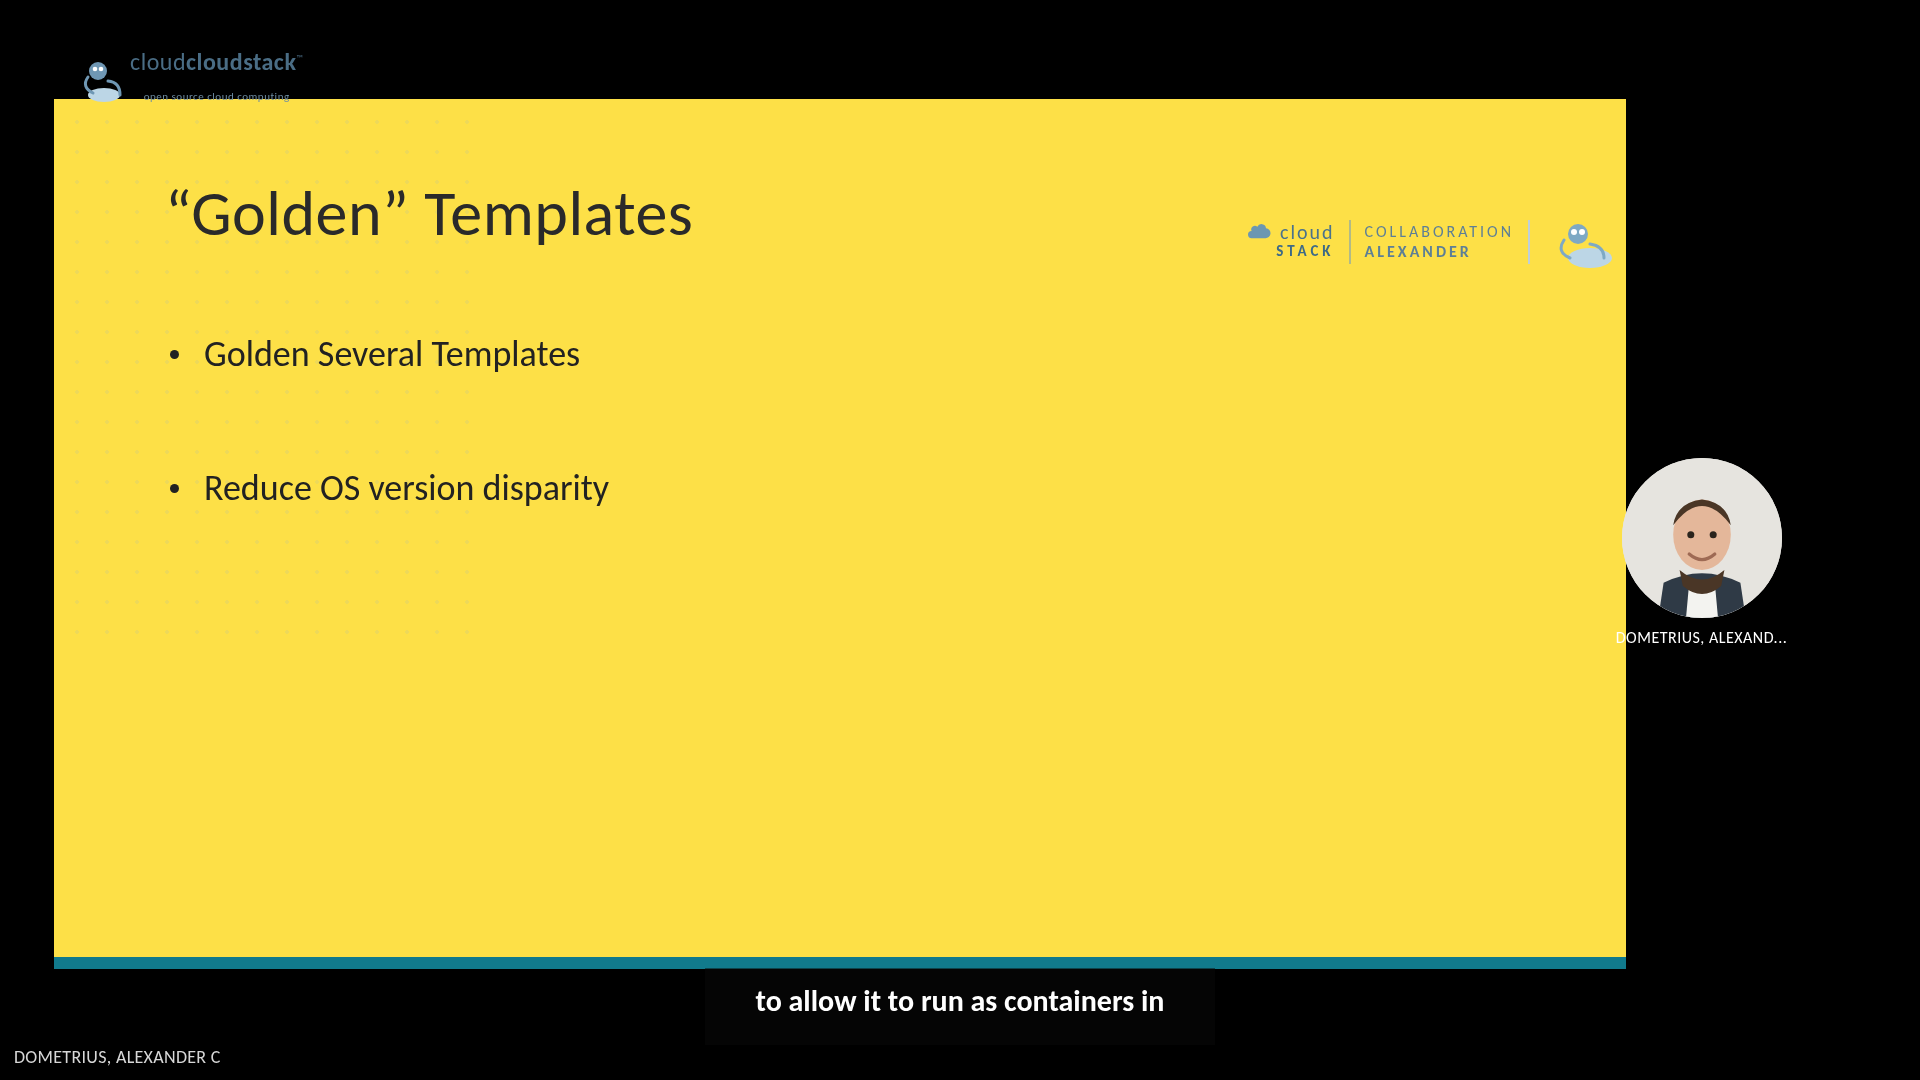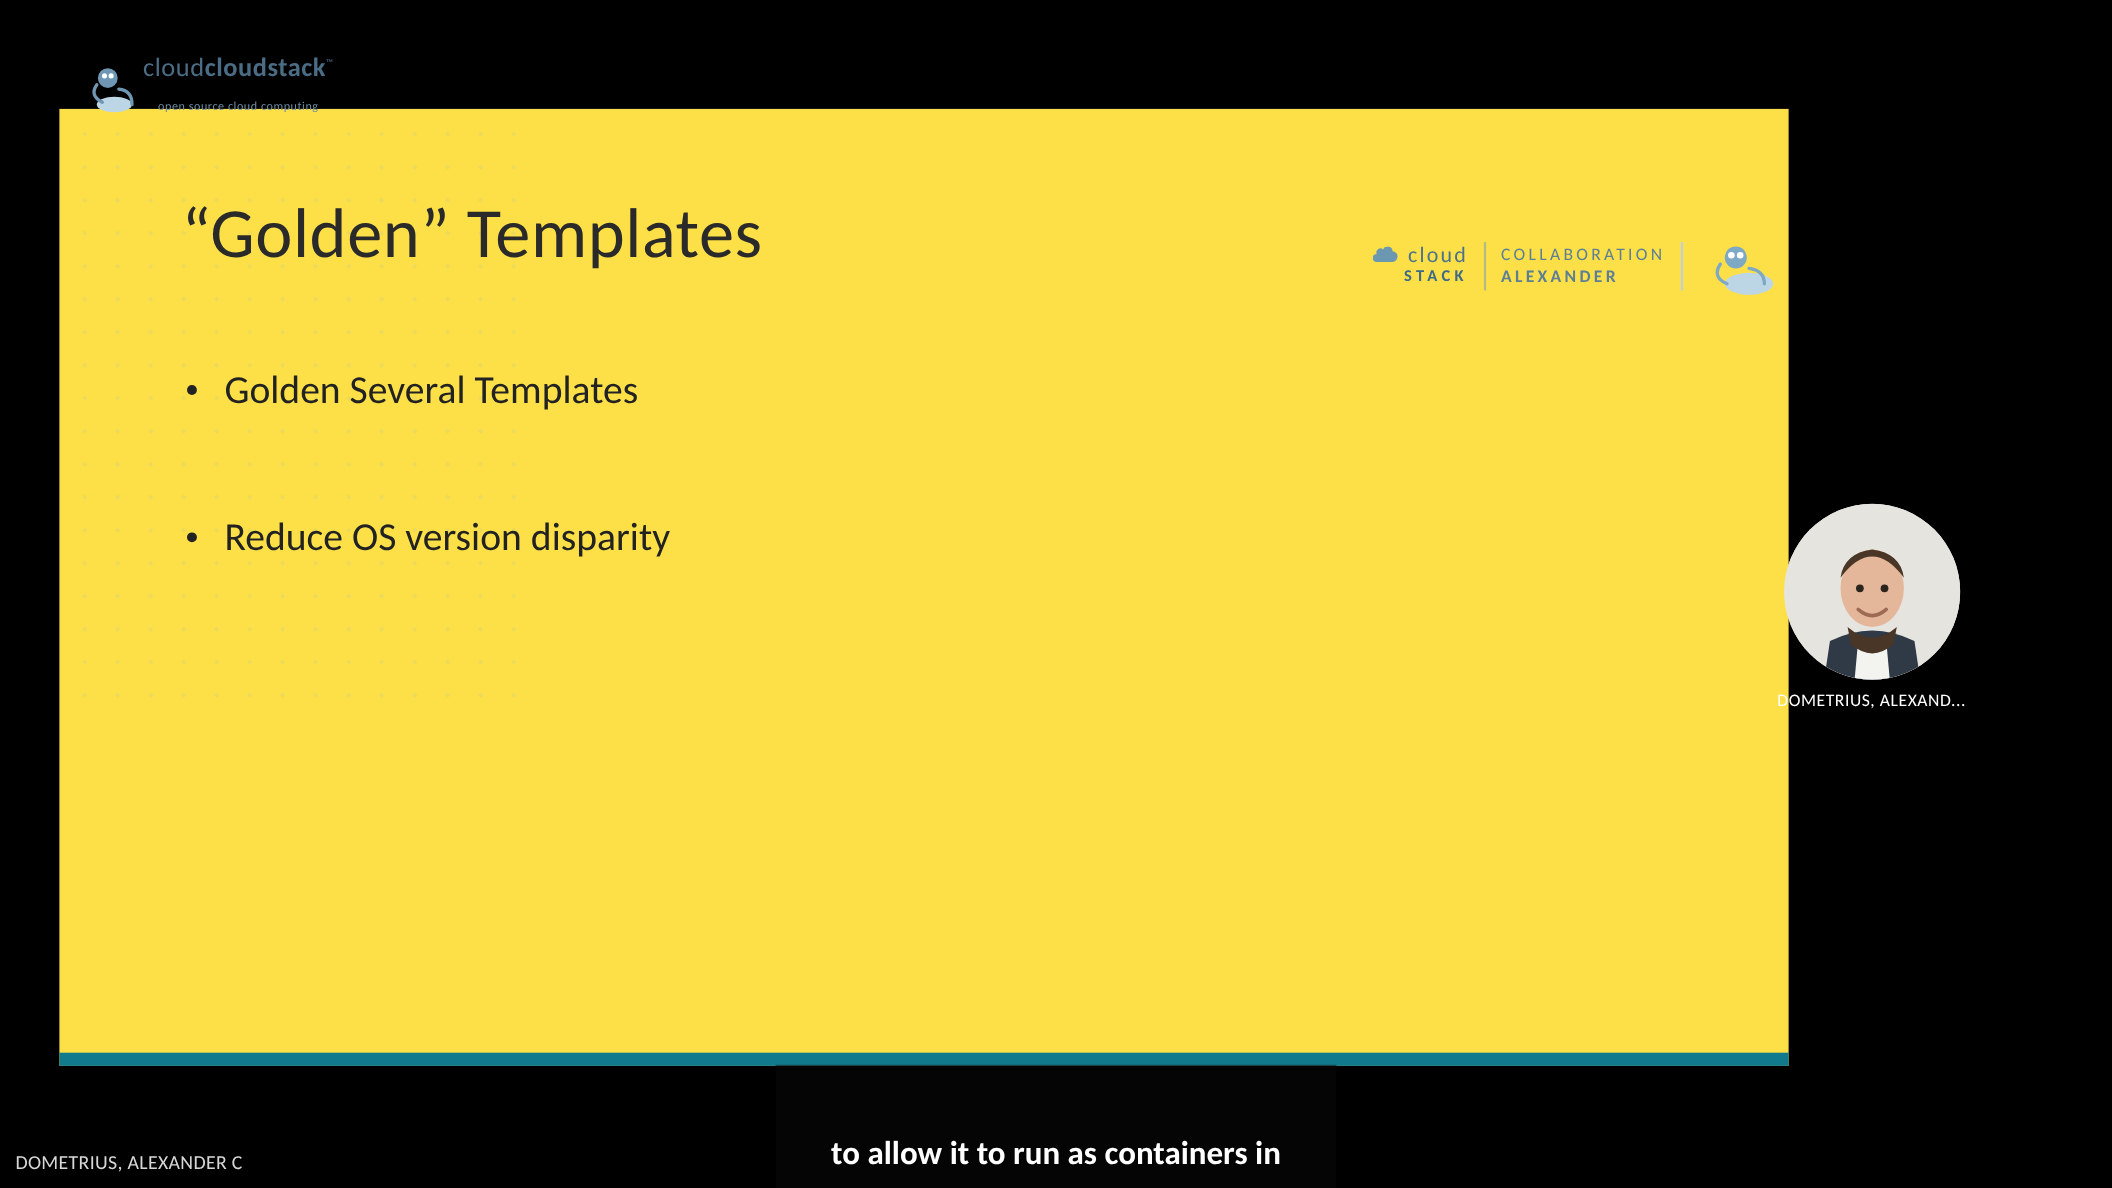--- a/index.html
+++ b/index.html
@@ -132,21 +132,21 @@
     position: absolute;
     left: 50%;
     top: 968px;
     transform: translateX(-50%);
     background: rgba(10,10,10,0.5);
     padding: 10px 30px 20px;
     min-width: 510px;
     text-align: center;
   }
   .caption-band .ln {
-    color: #fff; font-size: 30px; font-weight: 700; line-height: 1.55; margin-top: 48px;
+    color: #fff; font-size: 30px; font-weight: 700; line-height: 1.55;
   }
 
   
   .presenter-tag {
     position: absolute;
     left: 14px;
     bottom: 12px;
     color: #d7d7d7;
     font-size: 18px;
     letter-spacing: .3px;

